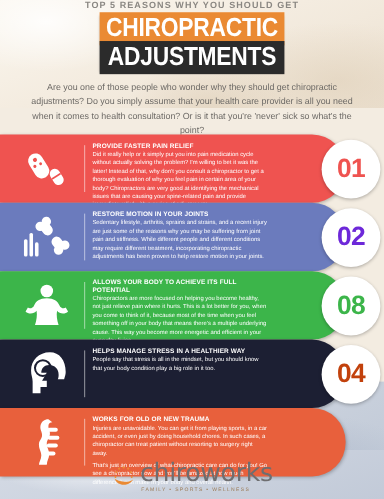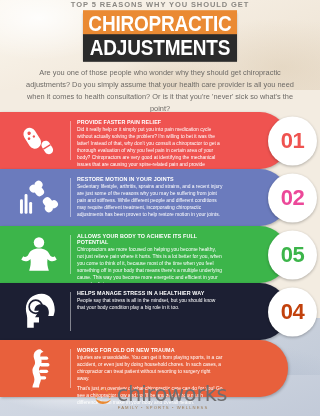--- a/index.html
+++ b/index.html
@@ -185,41 +185,41 @@
         </svg>
       </div>
       <div class="divider"></div>
       <div class="text">
         <div class="head">RESTORE MOTION IN YOUR JOINTS</div>
         <div class="body">
           <p>Sedentary lifestyle, arthritis, sprains and strains, and a recent injury are just some of the reasons why you may be suffering from joint pain and stiffness. While different people and different conditions may require different treatment, incorporating chiropractic adjustments has been proven to help restore motion in your joints.</p>
         </div>
       </div>
       <div class="badge">
-        <span style="color:#ec4899">02</span>
+        <span style="color:#6d28d9">02</span>
       </div>
     </div>
 
     <div class="row">
       <div class="bar" style="background:#3cb54a"></div>
       <div class="icon">
         <svg viewBox="0 0 64 64">
           <circle cx="32" cy="13" r="8"></circle>
           <path d="M32 22c-9 0-14 4-16 9-1.5 4-6 5-8 3l-3 5c4 4 11 3 14-1 1 6 0 12-2 18h30c-2-6-3-12-2-18 3 4 10 5 14 1l-3-5c-2 2-6.5 1-8-3-2-5-7-9-16-9z"></path>
         </svg>
       </div>
       <div class="divider"></div>
       <div class="text">
         <div class="head">ALLOWS YOUR BODY TO ACHIEVE ITS FULL POTENTIAL</div>
         <div class="body">
           <p>Chiropractors are more focused on helping you become healthy, not just relieve pain where it hurts. This is a lot better for you, when you come to think of it, because most of the time when you feel something off in your body that means there's a multiple underlying cause. This way you become more energetic and efficient in your everyday living.</p>
         </div>
       </div>
       <div class="badge">
-        <span style="color:#3cb54a">05</span>
+        <span style="color:#3cb54a">08</span>
       </div>
     </div>
 
     <div class="row">
       <div class="bar" style="background:#1c1f33"></div>
       <div class="icon">
         <svg viewBox="0 0 64 64">
           <path d="M36 4C22 4 12 14 12 27c0 6 2 9 2 14v15h10v-8h8v-8h-6l6-10h-7c0-6 4-10 10-10 7 0 12 5 12 12 0 2 0 4-1 6h8c1-3 2-6 2-9C56 14 48 4 36 4z"></path>
           <circle cx="27" cy="24" r="10" fill="none" stroke="#1c1f33" stroke-width="2.5"></circle>
         </svg>

